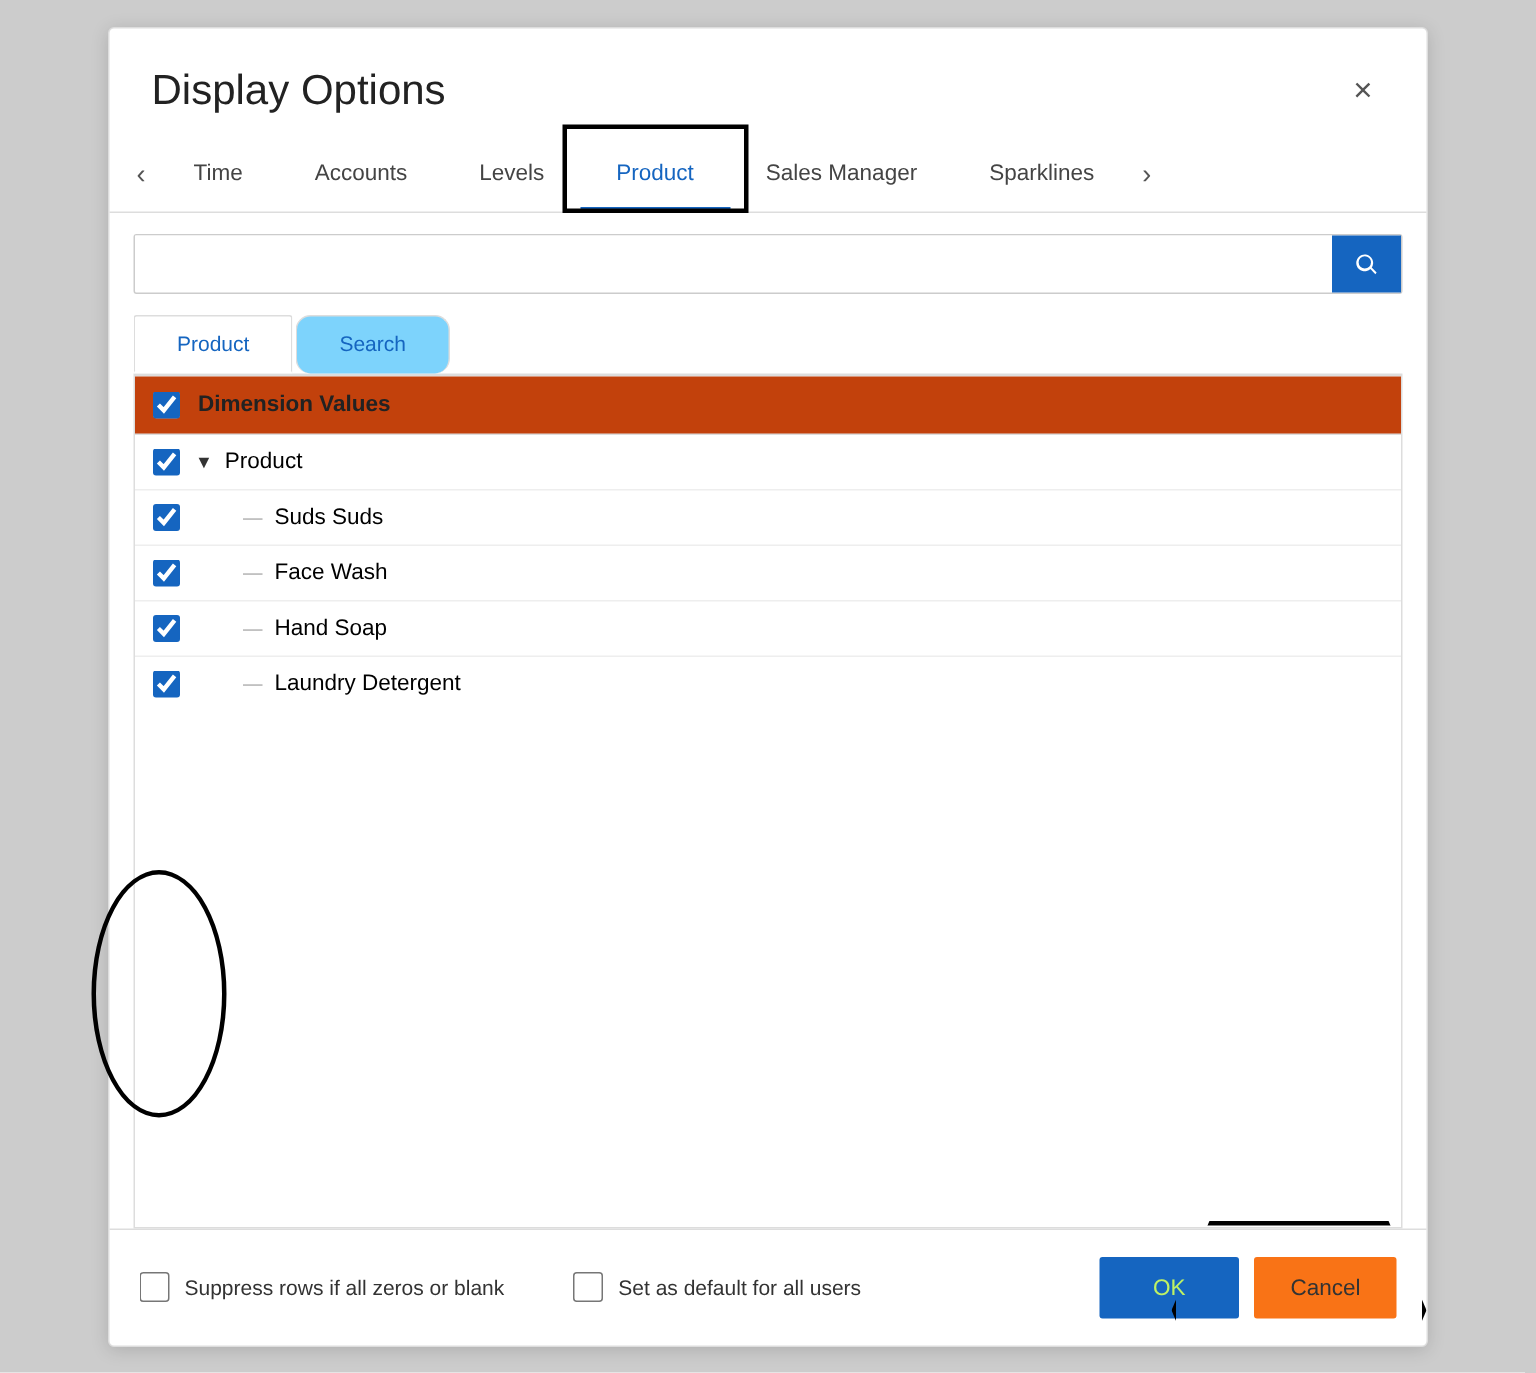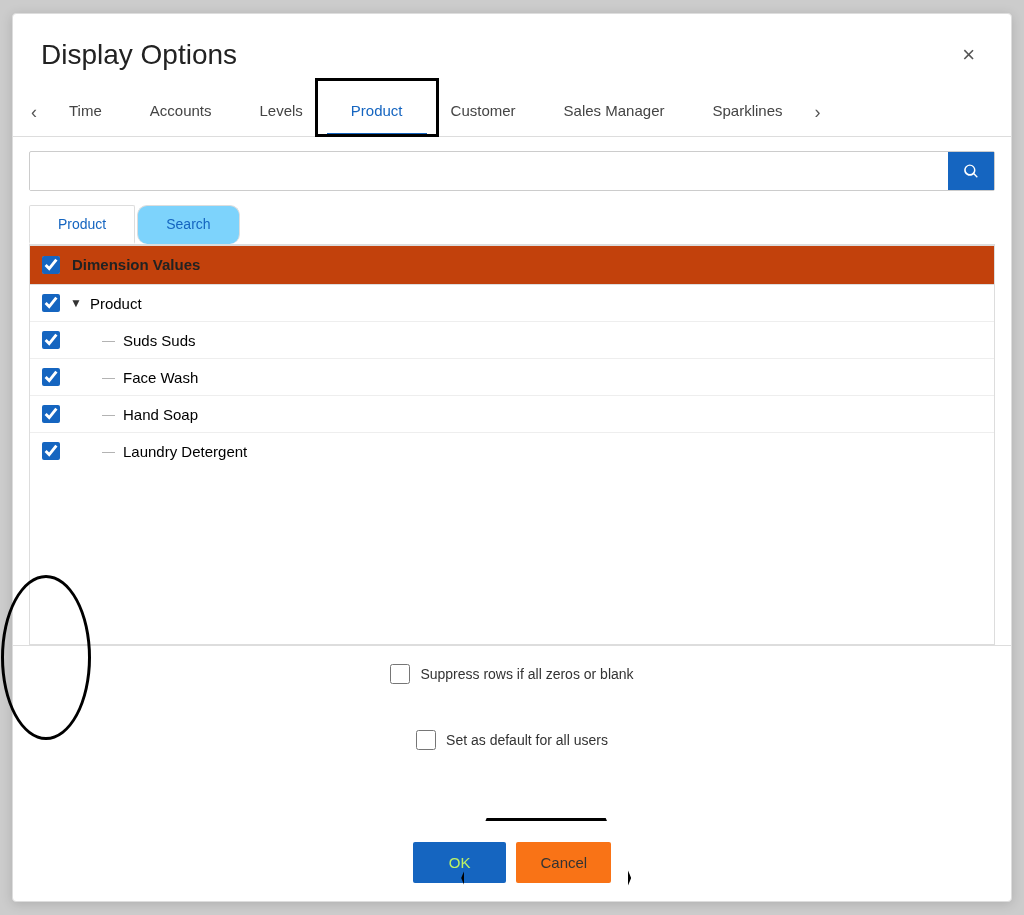--- a/index.html
+++ b/index.html
@@ -6,21 +6,21 @@
     body {
       background: #ccc;
       display: flex;
       justify-content: center;
       align-items: center;
       min-height: 100vh;
       font-family: Arial, sans-serif;
     }
     .dialog {
       background: #fff;
-      width: 1000px;
+      width: 880px;
       min-height: 880px;
       border: 1px solid #ddd;
       border-radius: 4px;
       display: flex;
       flex-direction: column;
       position: relative;
       box-shadow: 0 2px 12px rgba(0,0,0,0.15);
     }
     .dialog-header {
       display: flex;
@@ -208,21 +208,20 @@
     }
 
     
     .dialog-footer {
       display: flex;
       align-items: center;
       padding: 18px 20px;
       border-top: 1px solid #ddd;
       margin-top: auto;
       gap: 46px;
-      flex-direction: column;
     }
     .footer-option {
       display: flex;
       align-items: center;
       gap: 10px;
       font-size: 14px;
       color: #333;
     }
     .footer-checkbox {
       width: 20px;
@@ -291,23 +290,20 @@
       <span>Accounts</span>
     </div>
     <div class="tab-item">
       <span>Levels</span>
     </div>
     <div class="tab-item active-annotated" style="position:relative;">
       <div class="annotation-box"></div>
       <span>Product</span>
     </div>
     <div class="tab-item">
-      <span>Customer</span>
-    </div>
-    <div class="tab-item">
       <span>Sales Manager</span>
     </div>
     <div class="tab-item">
       <span>Sparklines</span>
     </div>
 
     <button class="nav-arrow">›</button>
   </div>
 
   <div class="search-bar">

